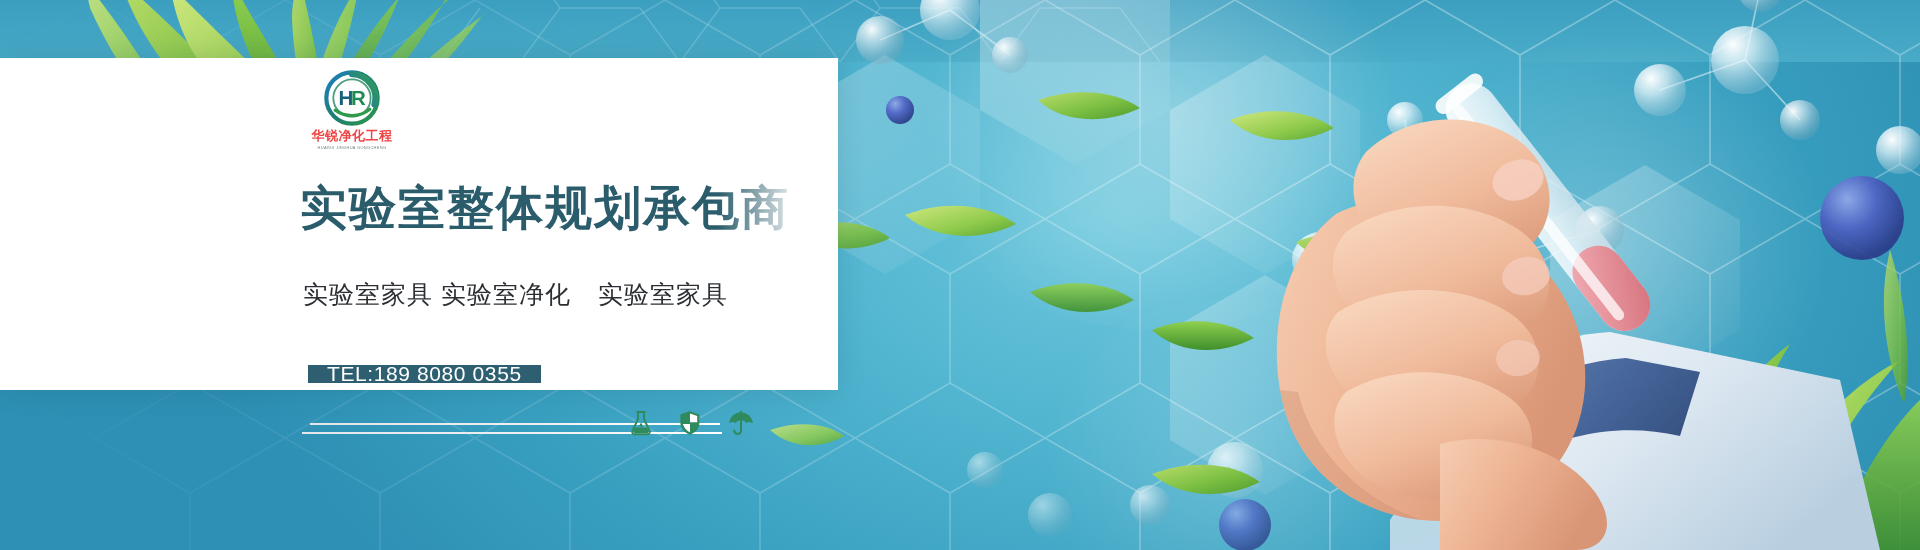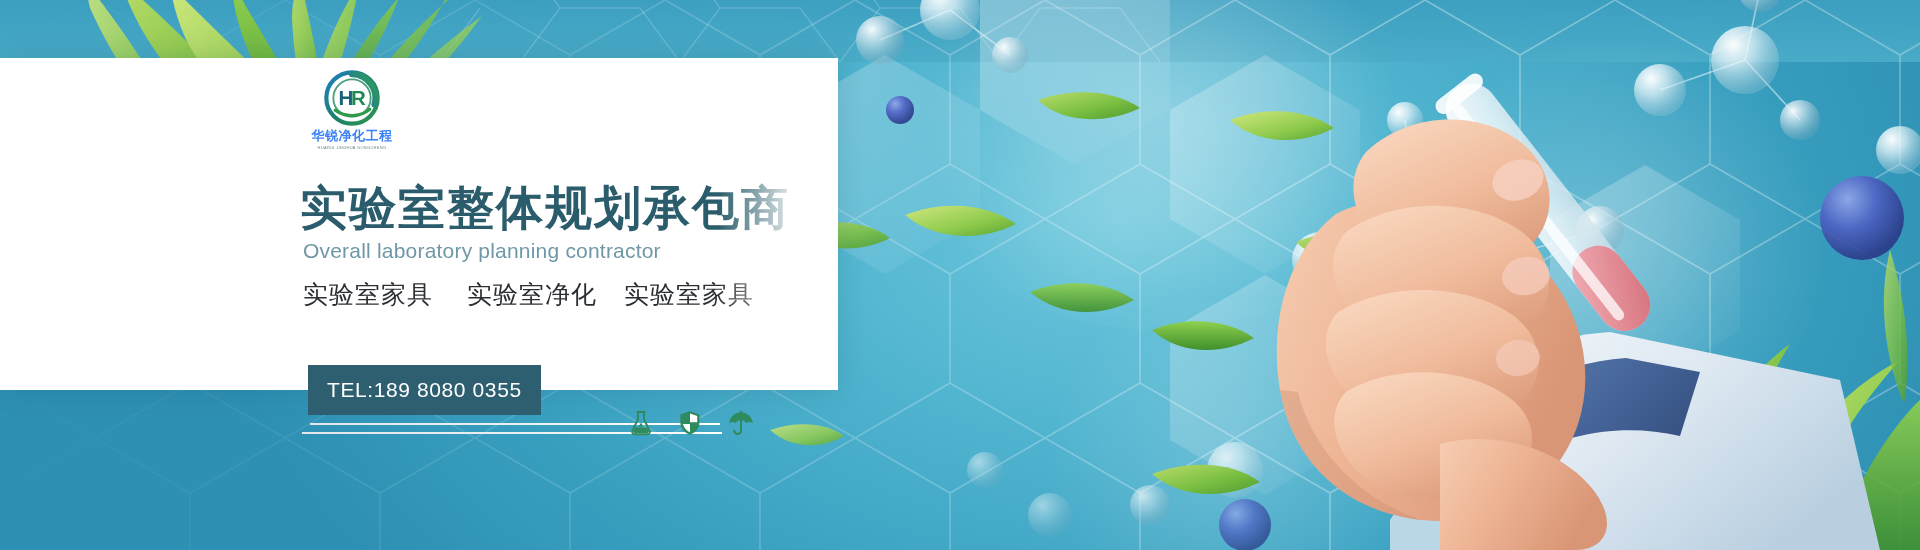--- a/index.html
+++ b/index.html
@@ -79,21 +79,21 @@
   
   .logo-wrap{
     position:absolute; left:302px; top:12px;
     width:100px; text-align:center;
   }
   .logo-mark{ width:56px; height:56px; margin:0 auto; display:block;}
   .logo-cn{
     margin-top:1px;
     font-family:"Liberation Sans","DejaVu Sans",sans-serif;
     font-size:13px; font-weight:bold; letter-spacing:.5px;
-    color:#3b82f6; white-space:nowrap;
+    color:#ef4444; white-space:nowrap;
   }
   .logo-py{
     font-size:4px; letter-spacing:.3px; color:#6a8b78;
     white-space:nowrap; transform:scaleY(.9);
   }
 
   
   .headline{
     position:absolute; left:300px; top:126px;
     font-size:47px; font-weight:bold; letter-spacing:2px;
@@ -108,27 +108,27 @@
   
   .services{
     position:absolute; left:303px; top:216px;
     color:#2b2f33;
   }
   .svc-row{
     font-size:25px; letter-spacing:1px;
     line-height:41px; white-space:nowrap; font-weight:500;
   }
   .svc-item{ display:inline-block; }
-  .svc-gap-l{ margin-left:26px; }
+  .svc-gap-l{ }
   .svc-gap-s{ margin-left:19px; }
 
   
   .tel-btn{
     position:absolute; left:308px; top:307px;
-    height:18px; padding:16px 19px;
+    height:18px; padding:0 19px;
     display:flex; align-items:center;
     background:#2d5f70;
     color:#ffffff;
     font-size:21px; letter-spacing:.6px;
     white-space:nowrap;
   }
 
   
   .rule{
     position:absolute; height:2px;
@@ -415,21 +415,20 @@
           <text x="31" y="76">H</text>
           <text x="58" y="76" fill="#1f8a52">R</text>
         </g>
         <path d="M24 86 C 46 102, 76 102, 98 84" fill="none" stroke="#2f9a4c" stroke-width="7" stroke-linecap="round"></path>
       </svg>
       <div class="logo-cn">华锐净化工程</div>
       <div class="logo-py">HUARUI JINGHUA GONGCHENG</div>
     </div>
 
     <div class="headline">实验室整体规划承包商</div>
-    <div class="subhead">Overall laboratory planning contractor</div>
 
     <div class="services">
       <div class="svc-row">
         <span class="svc-item">实验室家具</span>
         <span class="svc-item svc-gap-l">实验室净化</span>
         <span class="svc-item svc-gap-s">实验室家具</span>
       </div>
     </div>
 
     <div class="tel-btn">

